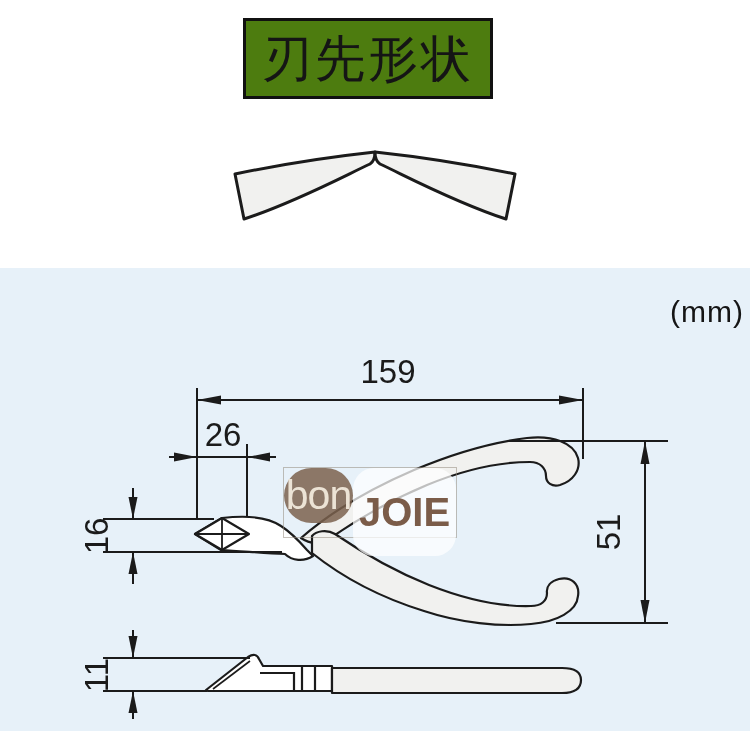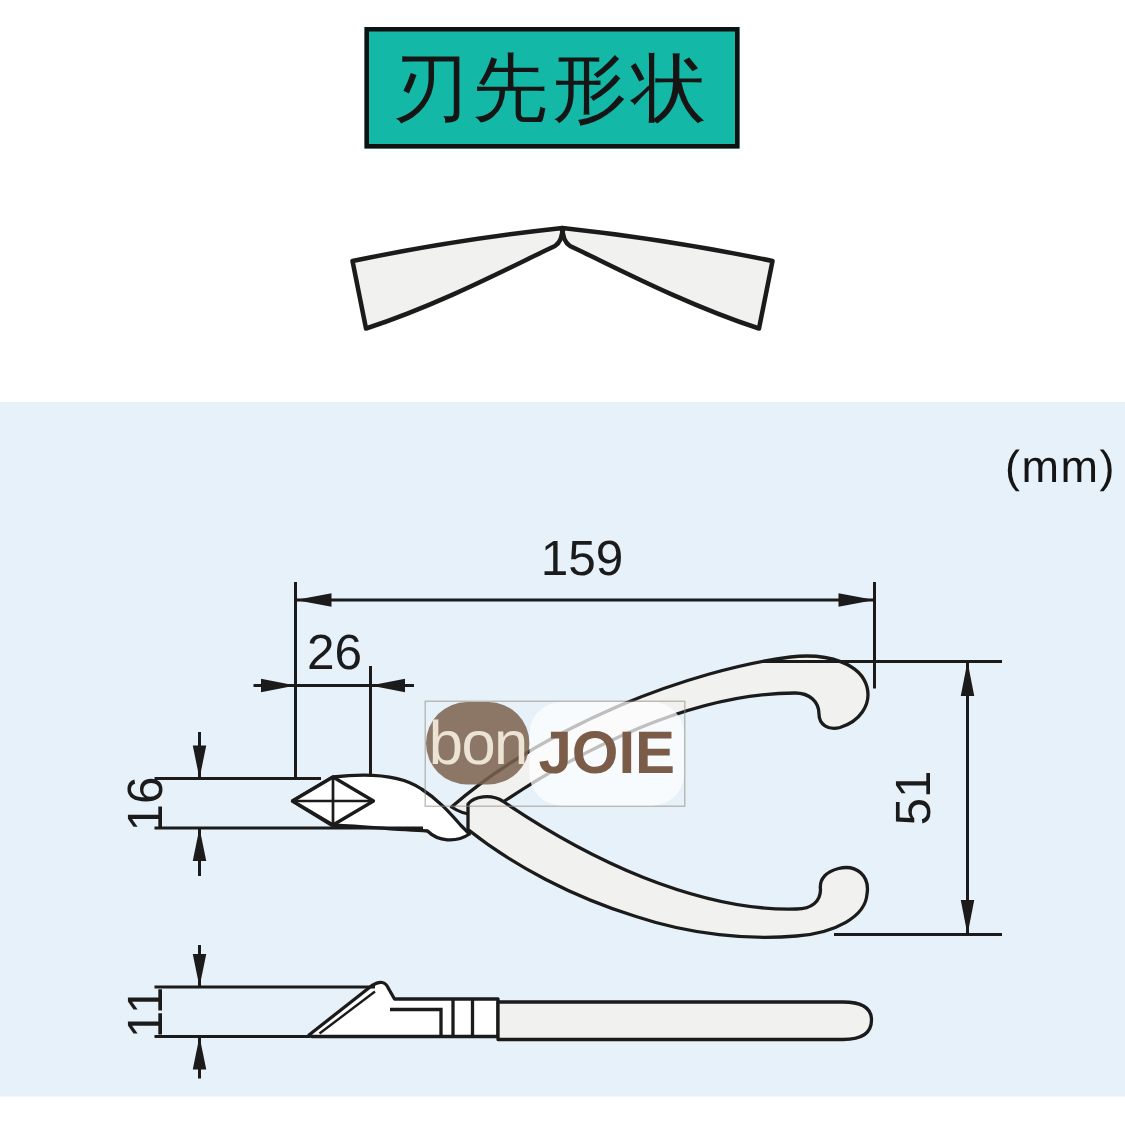--- a/index.html
+++ b/index.html
@@ -9,21 +9,21 @@
     font-family:"Liberation Sans","DejaVu Sans",sans-serif;
   }
   
   #spec-panel{
     position:absolute;left:0;top:268px;width:750px;height:463px;
     background:#e7f1f9;
   }
   
   #title-box{
     position:absolute;left:243px;top:18px;width:250px;height:81px;
-    box-sizing:border-box;border:3px solid #111111;background:#14b8a6;
+    box-sizing:border-box;border:3px solid #111111;background:#4d7c0f;
     display:flex;align-items:center;justify-content:center;
   }
   #title-box .title-text{
     font-size:50px;line-height:1;letter-spacing:3px;color:#151515;font-weight:500;
   }
   
   #units-label{
     position:absolute;left:638px;top:295px;width:90px;
     font-size:30px;color:#151515;text-align:center;letter-spacing:1px;margin-left:24px;
   }
@@ -33,21 +33,21 @@
   #watermark{
     position:absolute;left:283px;top:467px;width:172px;height:69px;
     display:flex;border:1px solid rgba(150,140,128,0.55);box-sizing:content-box;
   }
   .wm-left{
     width:69px;height:55px;background:rgba(123,97,78,0.85);
     display:flex;align-items:center;justify-content:center;
     color:#ece3d5;font-size:41px;font-weight:400;letter-spacing:-1px;border-radius:30px;
   }
   .wm-right{
-    flex:1;height:69px;background:rgba(255,255,255,0.72);
+    flex:1;height:88px;background:rgba(255,255,255,0.72);
     display:flex;align-items:center;justify-content:center;
     color:#7b5c49;font-size:40px;font-weight:bold;letter-spacing:0px;border-radius:21px;
   }
   text.dim{
     font-family:"Liberation Sans","DejaVu Sans",sans-serif;
     font-size:33px;fill:#1b1b1b;
   }
 </style>
 </head>
 <body>

